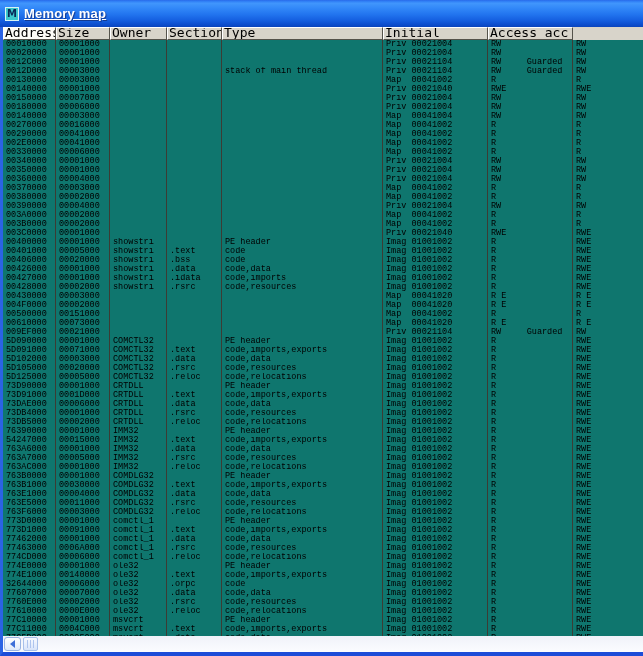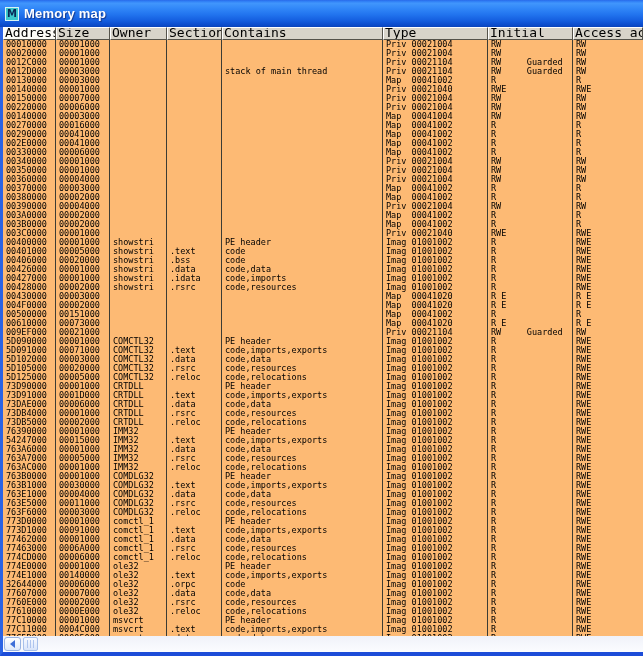--- a/index.html
+++ b/index.html
@@ -20,21 +20,21 @@
       #2173ee 55%, #155fe0 75%, #0c4ecf 90%, #0a44bc 100%);
   }
   .app-icon {
     width: 14px; height: 14px; flex: 0 0 auto;
     background: #3cc8cc; border: 1px solid #d8f4f4;
     color: #082858; font: bold 10px/12px "DejaVu Sans", sans-serif;
     text-align: center;
   }
   .title-text {
     color: #ffffff; font: bold 13px "Liberation Sans", sans-serif;
-    text-shadow: 1px 1px 1px #143a90; letter-spacing: 0.2px;
+    text-shadow: 1px 1px 1px #143a90; letter-spacing: 0.2px; text-decoration: underline;
   }
 
   
   .body-wrap {
     position: absolute; top: 27px; left: 0; right: 0; bottom: 0;
     border-left: 3px solid #2b63e4;
     border-bottom: 4px solid #1c4cd8;
     background: #fcf9ec;
     display: flex; flex-direction: column;
   }
@@ -49,21 +49,21 @@
   .hcell {
     border-top: 1px solid #ffffff; border-left: 1px solid #ffffff;
     border-right: 1px solid #55534b; border-bottom: 1px solid #55534b;
     font-size: 13px; line-height: 10px; color: #000;
     padding-left: 1px; white-space: pre; overflow: hidden;
     cursor: default;
   }
   .hcell.sorted { background: #fdfcf7; }
 
   
-  .tbody { flex: 1 1 auto; overflow: hidden; background: #fdba74; }
+  .tbody { flex: 1 1 auto; overflow: hidden; background: #0f766e; font-family: Liberation Mono, monospace; }
   .row { height: 9px; }
   .cell {
     font-size: 8.5px; line-height: 9px; color: #000;
     padding-left: 3px; white-space: pre; overflow: hidden;
     border-right: 1px solid #3c3c34;
   }
   .cell:last-child { border-right: none; }
 
   
   .hscroll {
@@ -104,21 +104,20 @@
     <div class="title-text">Memory map</div>
   </div>
 
   <div class="body-wrap">
 
     <div class="header-row grid-cols">
       <div class="hcell sorted">Address</div>
       <div class="hcell">Size</div>
       <div class="hcell">Owner</div>
       <div class="hcell">Section</div>
-      <div class="hcell">Contains</div>
       <div class="hcell">Type</div>
       <div class="hcell">Initial</div>
       <div class="hcell">Access acc</div>
     </div>
 
     <div class="tbody">
         <div class="row grid-cols">
         <div class="cell">00010000</div>
         <div class="cell">00001000</div>
         <div class="cell"></div>
@@ -182,21 +181,21 @@
         <div class="cell">00150000</div>
         <div class="cell">00007000</div>
         <div class="cell"></div>
         <div class="cell"></div>
         <div class="cell"></div>
         <div class="cell">Priv 00021004</div>
         <div class="cell">RW</div>
         <div class="cell">RW</div>
       </div>
         <div class="row grid-cols">
-        <div class="cell">00220000</div>
+        <div class="cell">00180000</div>
         <div class="cell">00006000</div>
         <div class="cell"></div>
         <div class="cell"></div>
         <div class="cell"></div>
         <div class="cell">Priv 00021004</div>
         <div class="cell">RW</div>
         <div class="cell">RW</div>
       </div>
         <div class="row grid-cols">
         <div class="cell">00140000</div>

